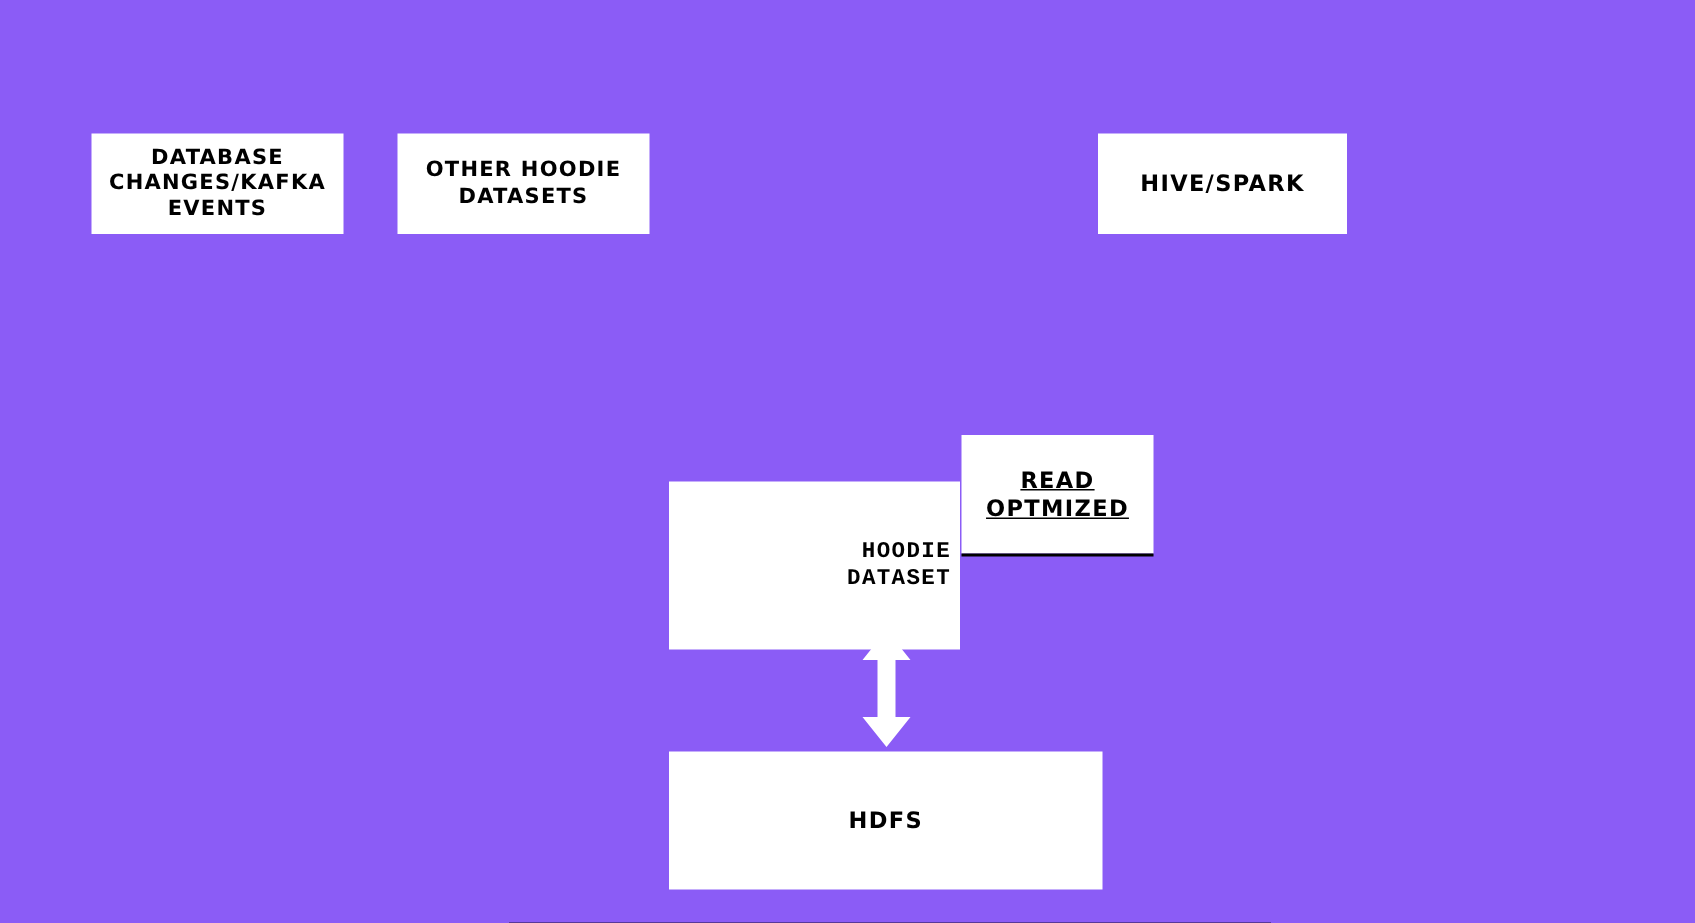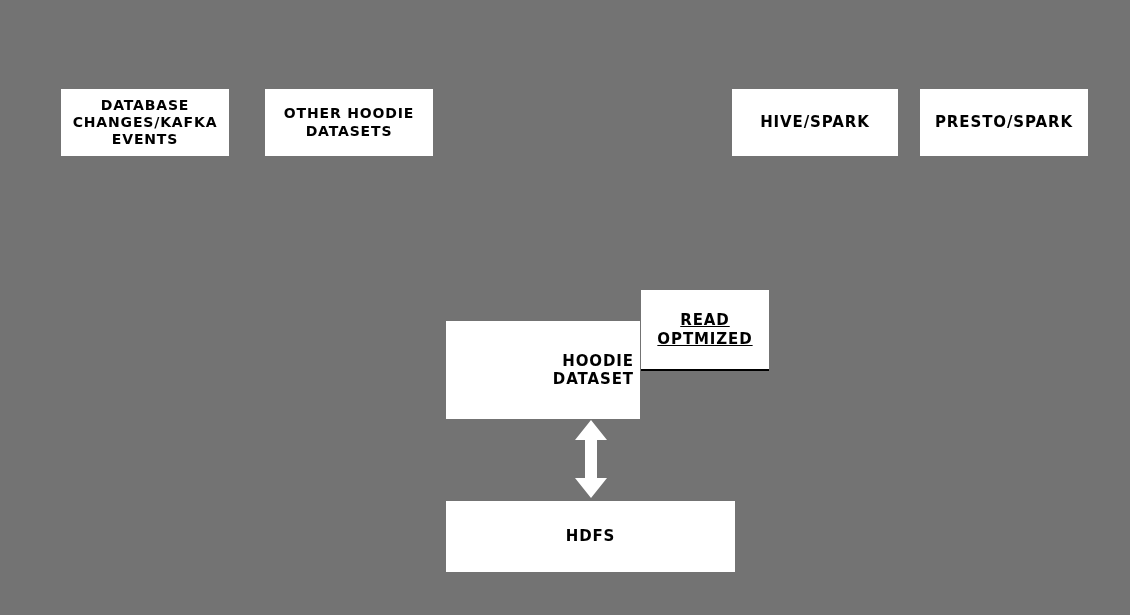--- a/index.html
+++ b/index.html
@@ -15,21 +15,21 @@
     position: relative;
     overflow: hidden;
     font-family: "DejaVu Sans", sans-serif;
   }
 
   #diagram-canvas {
     position: absolute;
     left: 0; top: 0;
     width: 1130px;
     height: 615px;
-    background: #737373;
+    background: #8b5cf6;
   }
 
   
   .node {
     position: absolute;
     background: #ffffff;
     color: #000000;
     display: flex;
     align-items: center;
     justify-content: center;
@@ -72,24 +72,25 @@
 
   #node-presto-spark {
     left: 920px; top: 89px;
     width: 168px; height: 67px;
     font-size: 15px;
   }
 
   
   #node-hoodie-dataset {
     left: 446px; top: 321px;
-    width: 194px; height: 98px;
+    width: 194px; height: 112px;
     justify-content: flex-end;
     text-align: right;
     font-size: 15px;
+    font-family: Liberation Mono, monospace;
   }
   #node-hoodie-dataset .node-label {
     padding-right: 6px;
     text-align: right;
   }
 
   
   #node-read-optimized {
     left: 641px; top: 290px;
     width: 128px; height: 79px;
@@ -106,21 +107,21 @@
 
   #node-real-time {
     left: 641px; top: 371px;
     width: 128px; height: 76px;
     font-size: 15px;
   }
 
   
   #node-hdfs {
     left: 446px; top: 501px;
-    width: 289px; height: 71px;
+    width: 289px; height: 92px;
     font-size: 15px;
   }
 
   
   #arrow-hoodie-hdfs {
     position: absolute;
     left: 571px; top: 419px;
     width: 40px; height: 80px;
   }
   #arrow-hoodie-hdfs svg {
@@ -142,23 +143,20 @@
 
   <div class="node" id="node-other-hoodie-datasets">
     <span class="node-label">OTHER HOODIE
 DATASETS</span>
   </div>
 
   <div class="node" id="node-hive-spark">
     <span class="node-label">HIVE/SPARK</span>
   </div>
 
-  <div class="node" id="node-presto-spark">
-    <span class="node-label">PRESTO/SPARK</span>
-  </div>
 
   <div class="node" id="node-hoodie-dataset">
     <span class="node-label">HOODIE
 DATASET</span>
   </div>
 
   <div class="node" id="node-read-optimized">
     <span class="node-label">READ
 OPTMIZED</span>
   </div>

